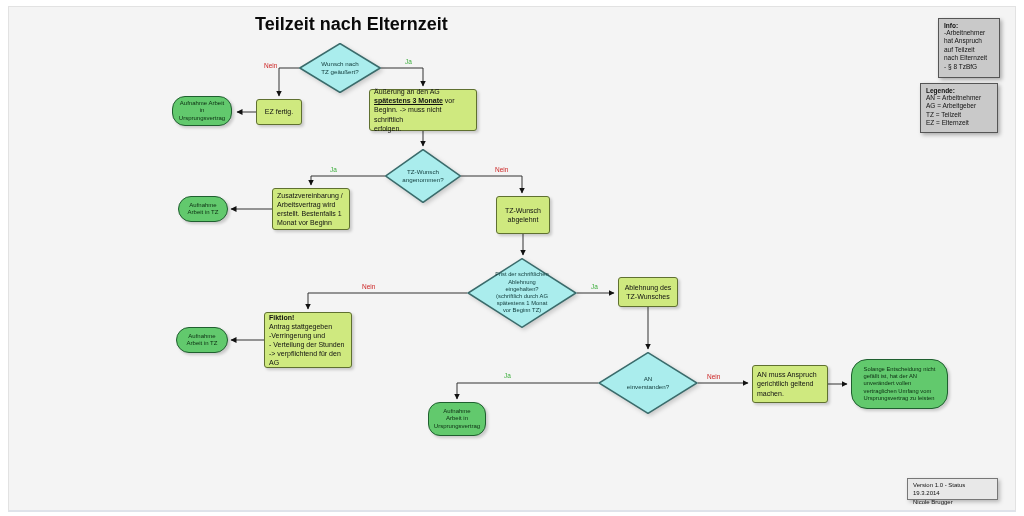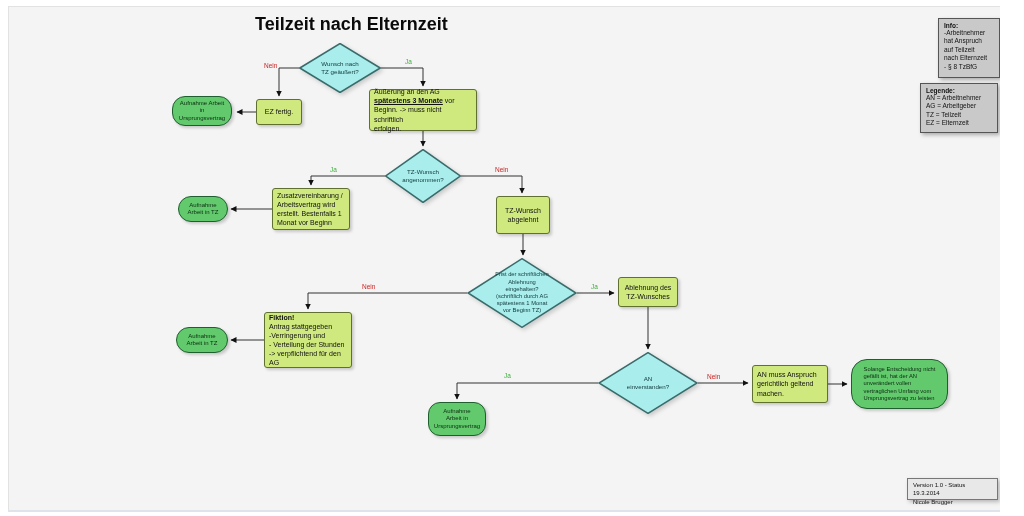--- a/index.html
+++ b/index.html
@@ -1,16 +1,16 @@
 <!DOCTYPE html>
 <html><head>
 <meta charset="utf-8">
 <style>
   html,body { margin:0; padding:0; background:#ffffff; font-family:"Liberation Sans", sans-serif; }
-  .stage { position:relative; width:1000px; height:516px; background:#ffffff; overflow:hidden; }
+  .stage { position:relative; width:1000px; height:516px; background:#ffffff; overflow:hidden;padding-left:20px; }
   .canvas { position:absolute; left:8px; top:6px; width:1006px; height:503px; background:#f4f4f4; border:1px solid #e2e2e2; border-bottom:2px solid #dfe3ea; }
   .title { position:absolute; left:255px; top:14px; font-size:18px; font-weight:bold; color:#0a0a0a; }
   .wires { position:absolute; left:0; top:0; z-index:2; }
   .wires polyline { fill:none; stroke:#333333; stroke-width:1; }
   .node { position:absolute; z-index:3; box-sizing:border-box; display:flex; align-items:center; justify-content:center; }
   .box { background:#cfe97f; border:1px solid #5f7030; border-radius:3px; box-shadow:2px 2px 3px rgba(0,0,0,0.18); padding:2px 4px; }
   .box .t { font-size:7px; line-height:1.3; color:#111; white-space:pre-line; text-align:center; }
   .ta-l { justify-content:flex-start; }
   .ta-l .t { text-align:left; }
   .bu { font-weight:bold; text-decoration:underline; }

